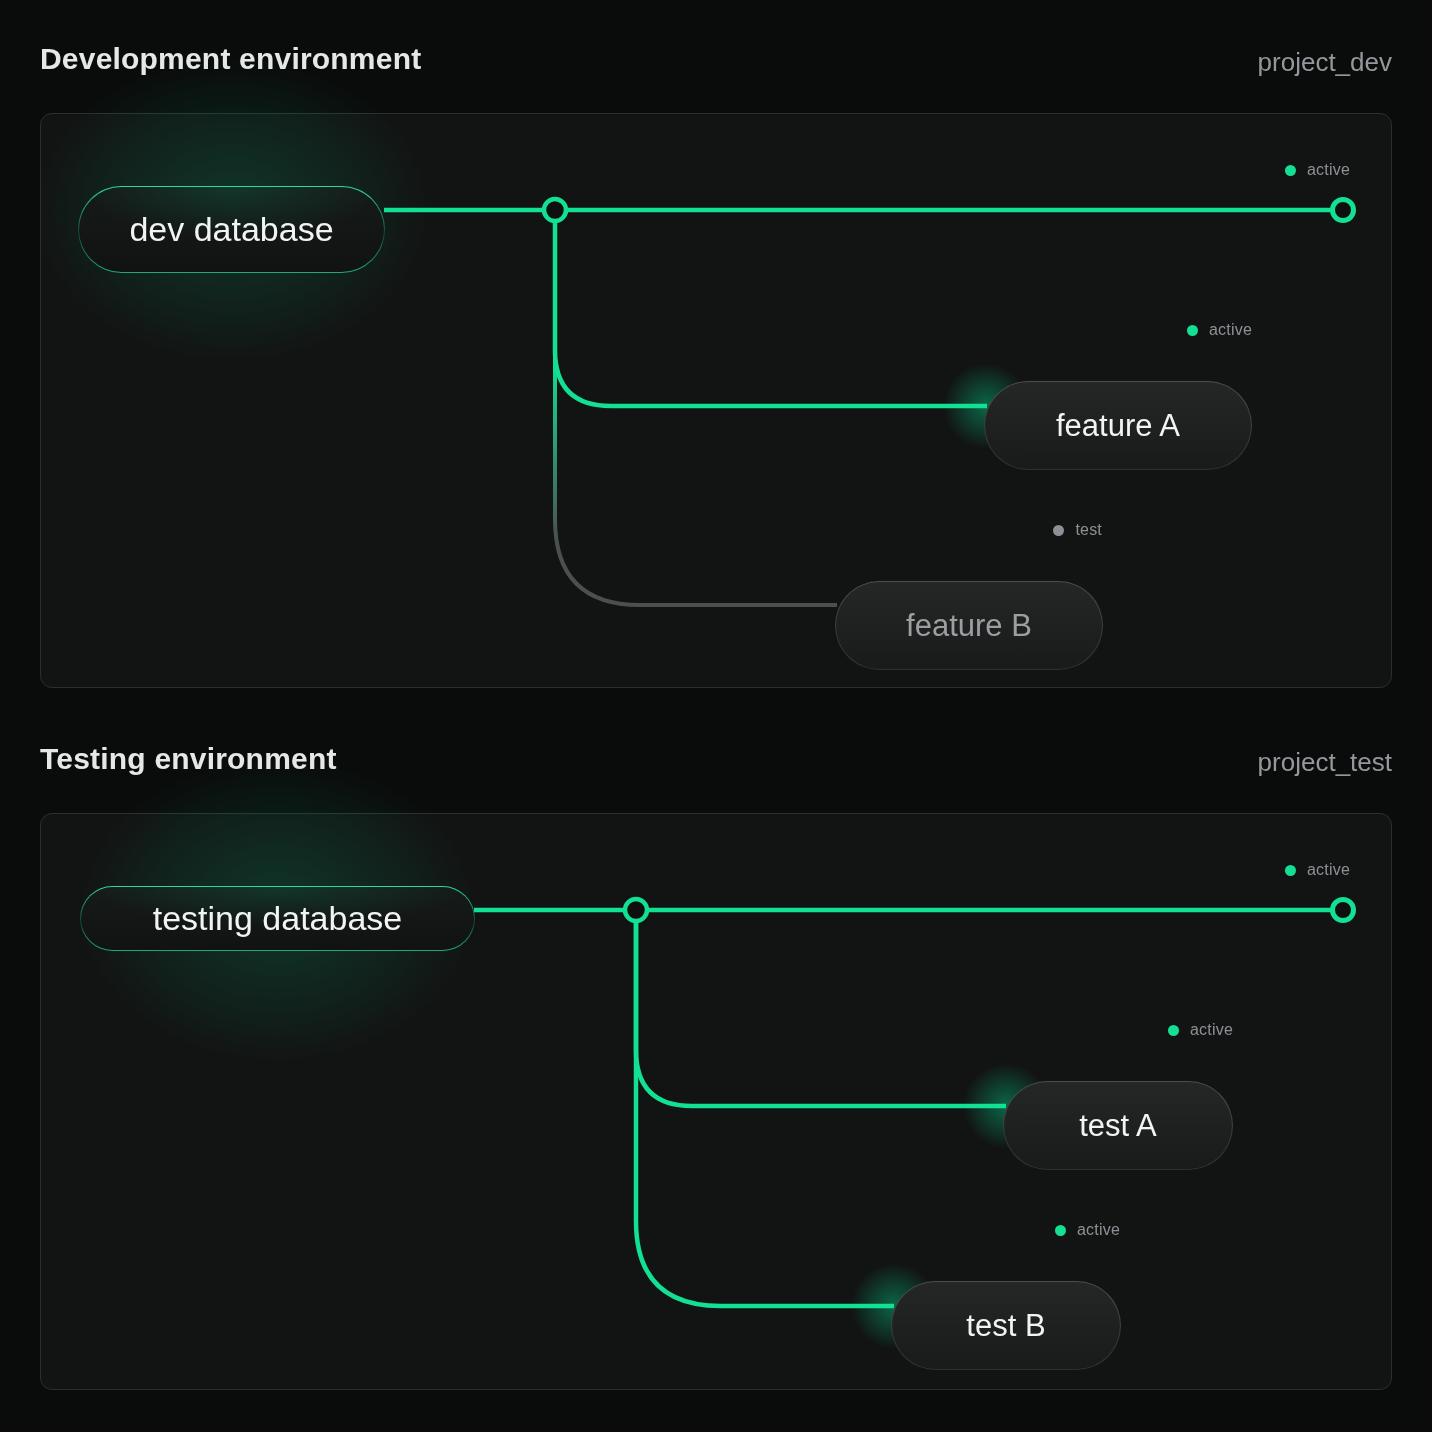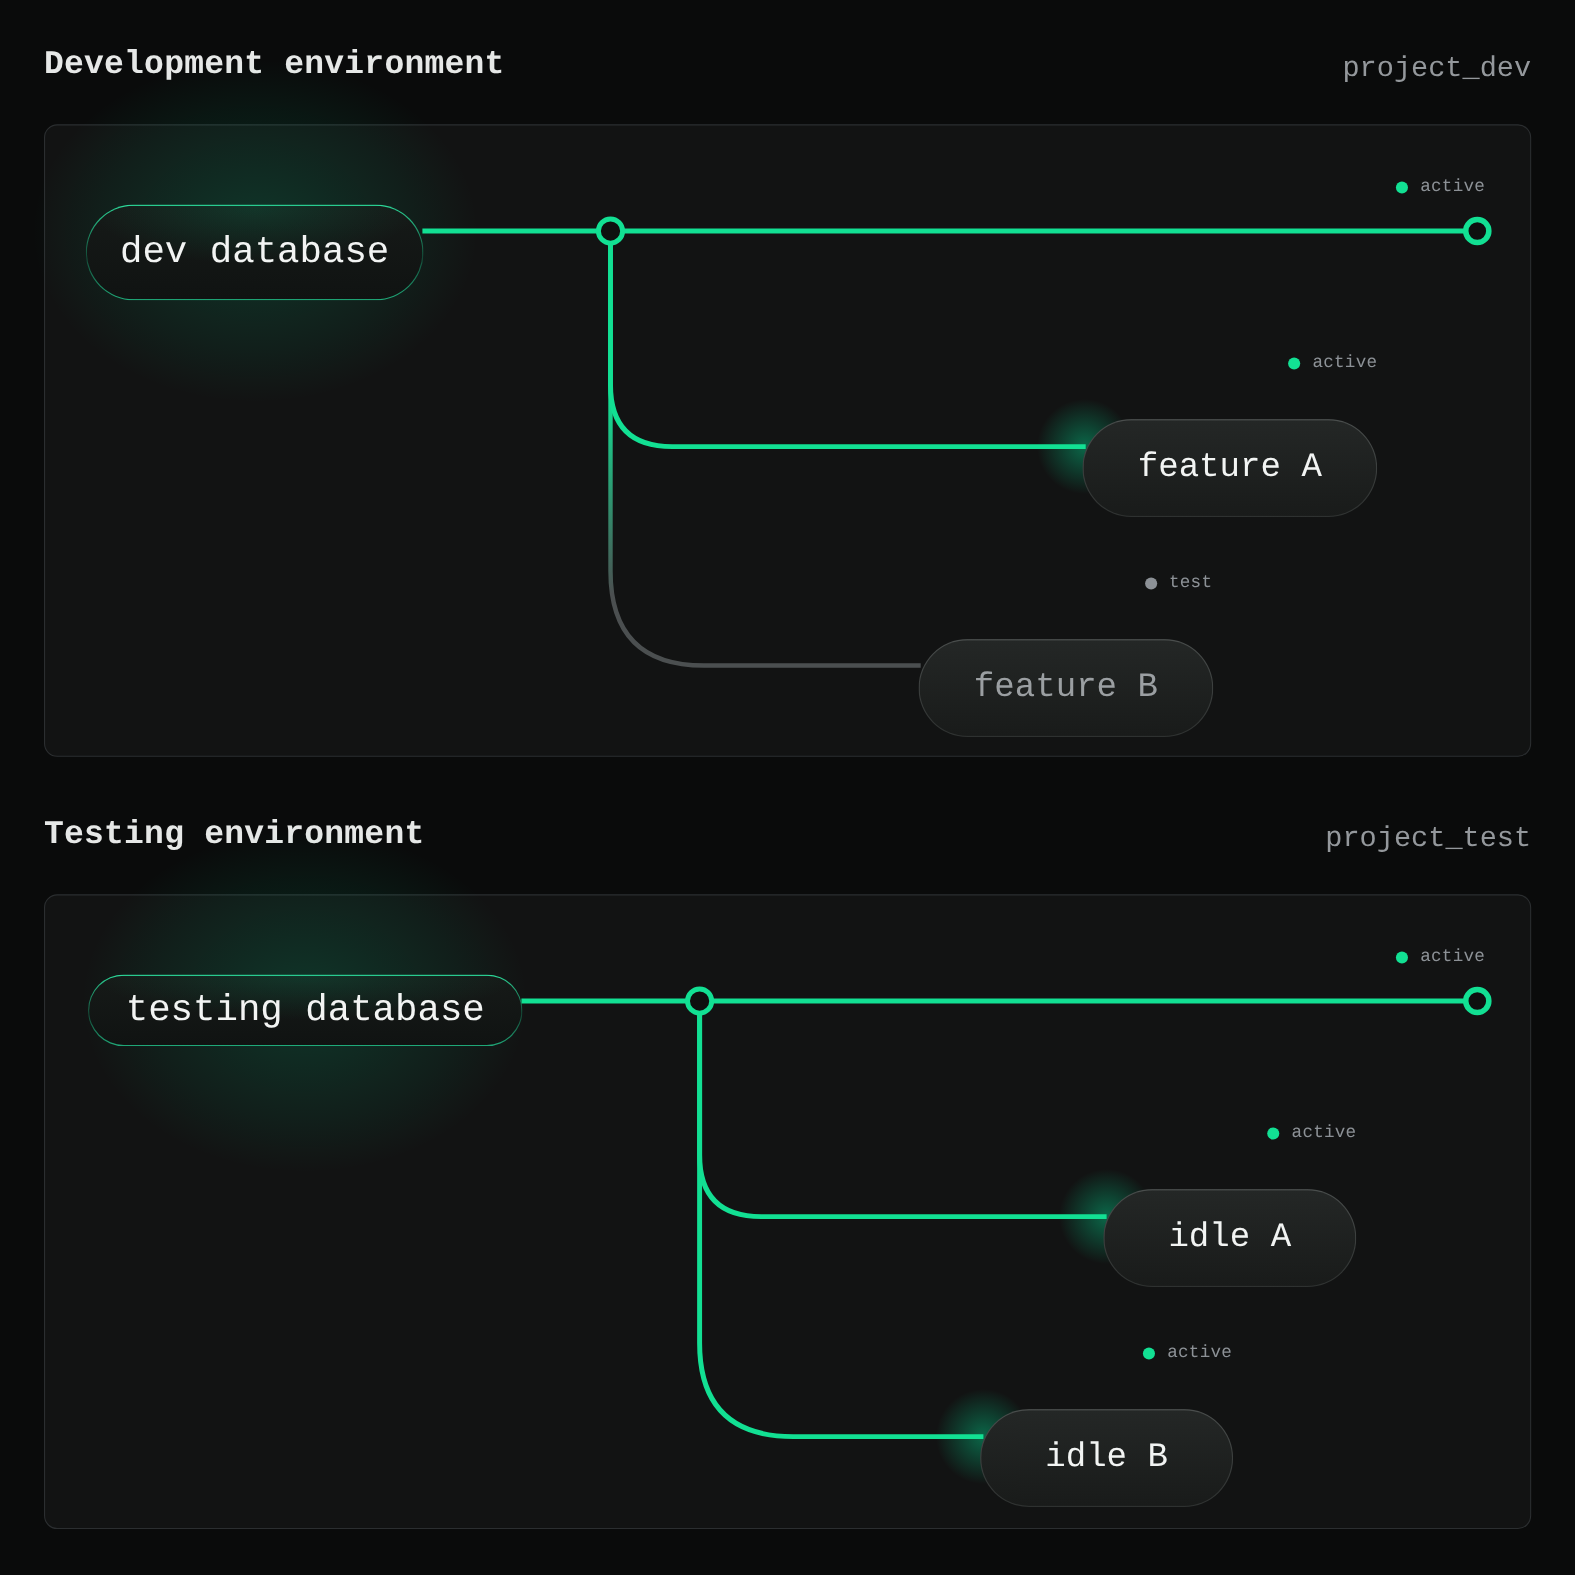--- a/index.html
+++ b/index.html
@@ -4,21 +4,21 @@
 <style>
   html, body { margin: 0; padding: 0; background: #0a0b0b; }
   * { box-sizing: border-box; }
 
   .canvas {
     position: relative;
     width: 1432px;
     height: 1432px;
     background: #0a0b0b;
     overflow: hidden;
-    font-family: Liberation Mono, monospace;
+    font-family: Liberation Sans, sans-serif;
     --accent-green: #12e093;
     --idle-gray: #8c9196;
     --idle-line: #4b4f50;
   }
 
   .section-title {
     position: absolute;
     left: 40px;
     font-size: 30px;
     font-weight: 700;
@@ -151,23 +151,23 @@
   </svg>
 
   <div class="pill pill-db" style="left:78px;top:166px;width:307px;height:87px">dev database</div>
 
   <div class="pill pill-branch idle" style="left:835px;top:561px;width:268px;height:89px">feature B</div>
 
   <div class="pill pill-branch active" style="left:984px;top:361px;width:268px;height:89px">feature A</div>
 
   <div class="pill pill-db" style="left:80px;top:866px;width:395px;height:65px">testing database</div>
 
-  <div class="pill pill-branch active" style="left:1003px;top:1061px;width:230px;height:89px">idle A</div>
+  <div class="pill pill-branch active" style="left:1003px;top:1061px;width:230px;height:89px">test A</div>
 
-  <div class="pill pill-branch active" style="left:891px;top:1261px;width:230px;height:89px">idle B</div>
+  <div class="pill pill-branch active" style="left:891px;top:1261px;width:230px;height:89px">test B</div>
 
   <div class="status" style="right:82px;top:157px">
     <span class="status-dot active"></span>
     <span>active</span>
   </div>
 
   <div class="status" style="right:180px;top:317px">
     <span class="status-dot active"></span>
     <span>active</span>
   </div>

